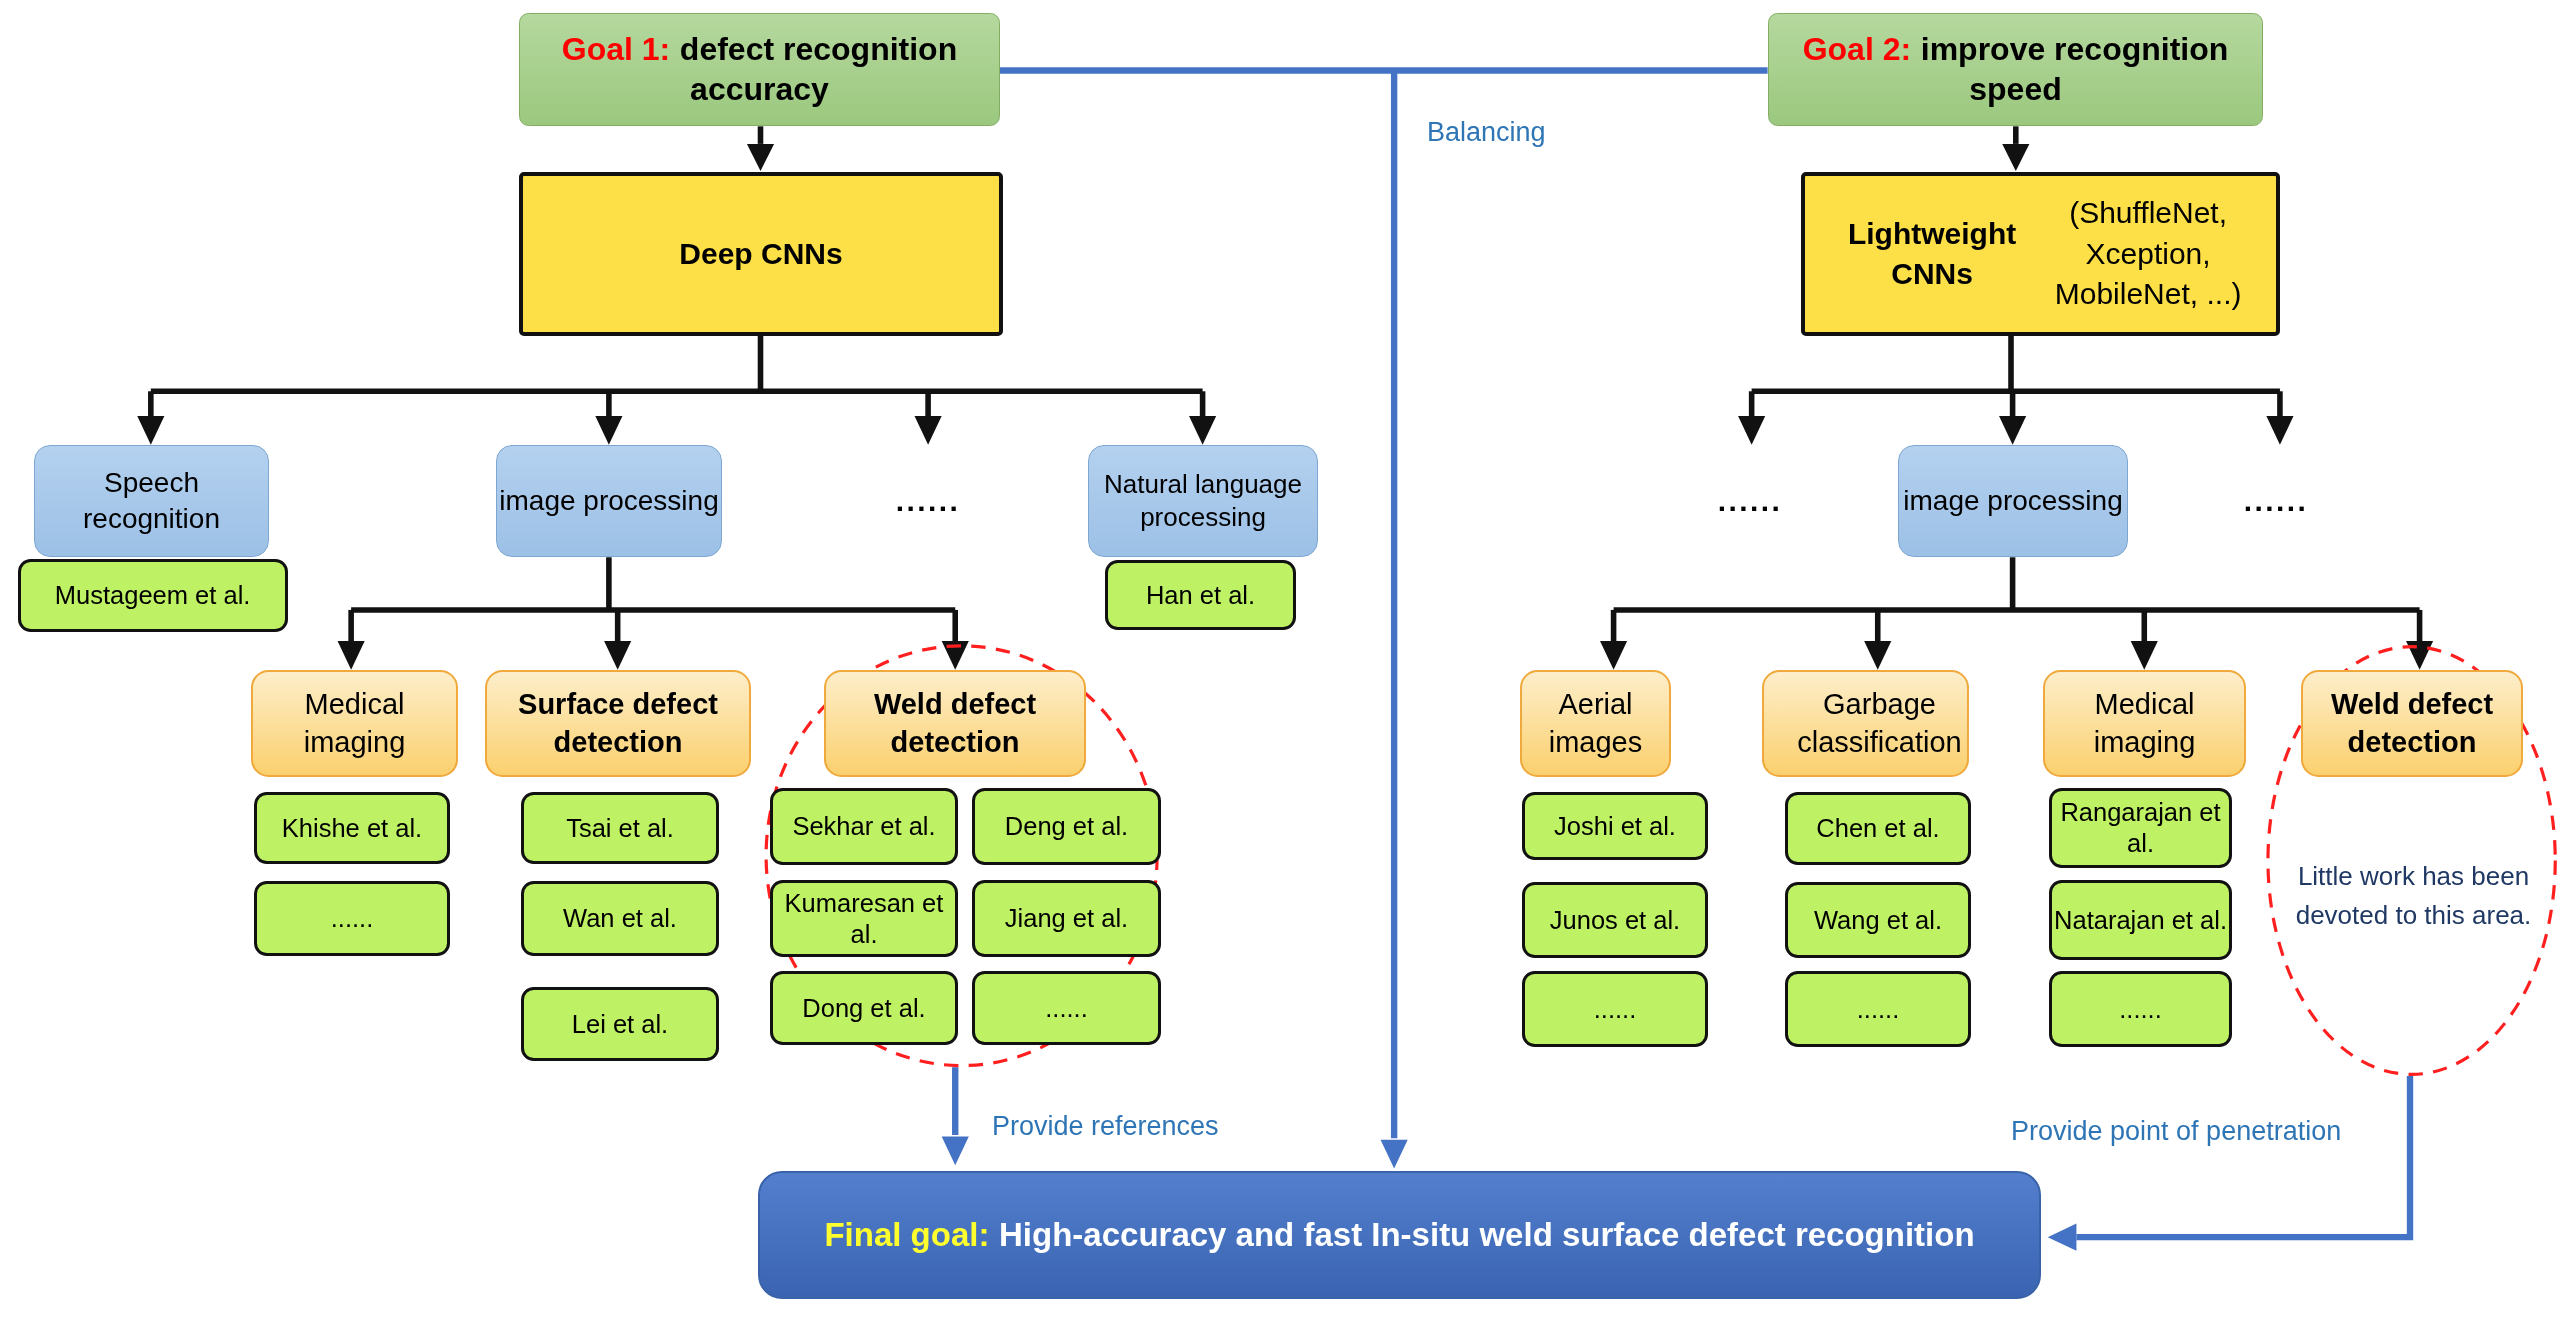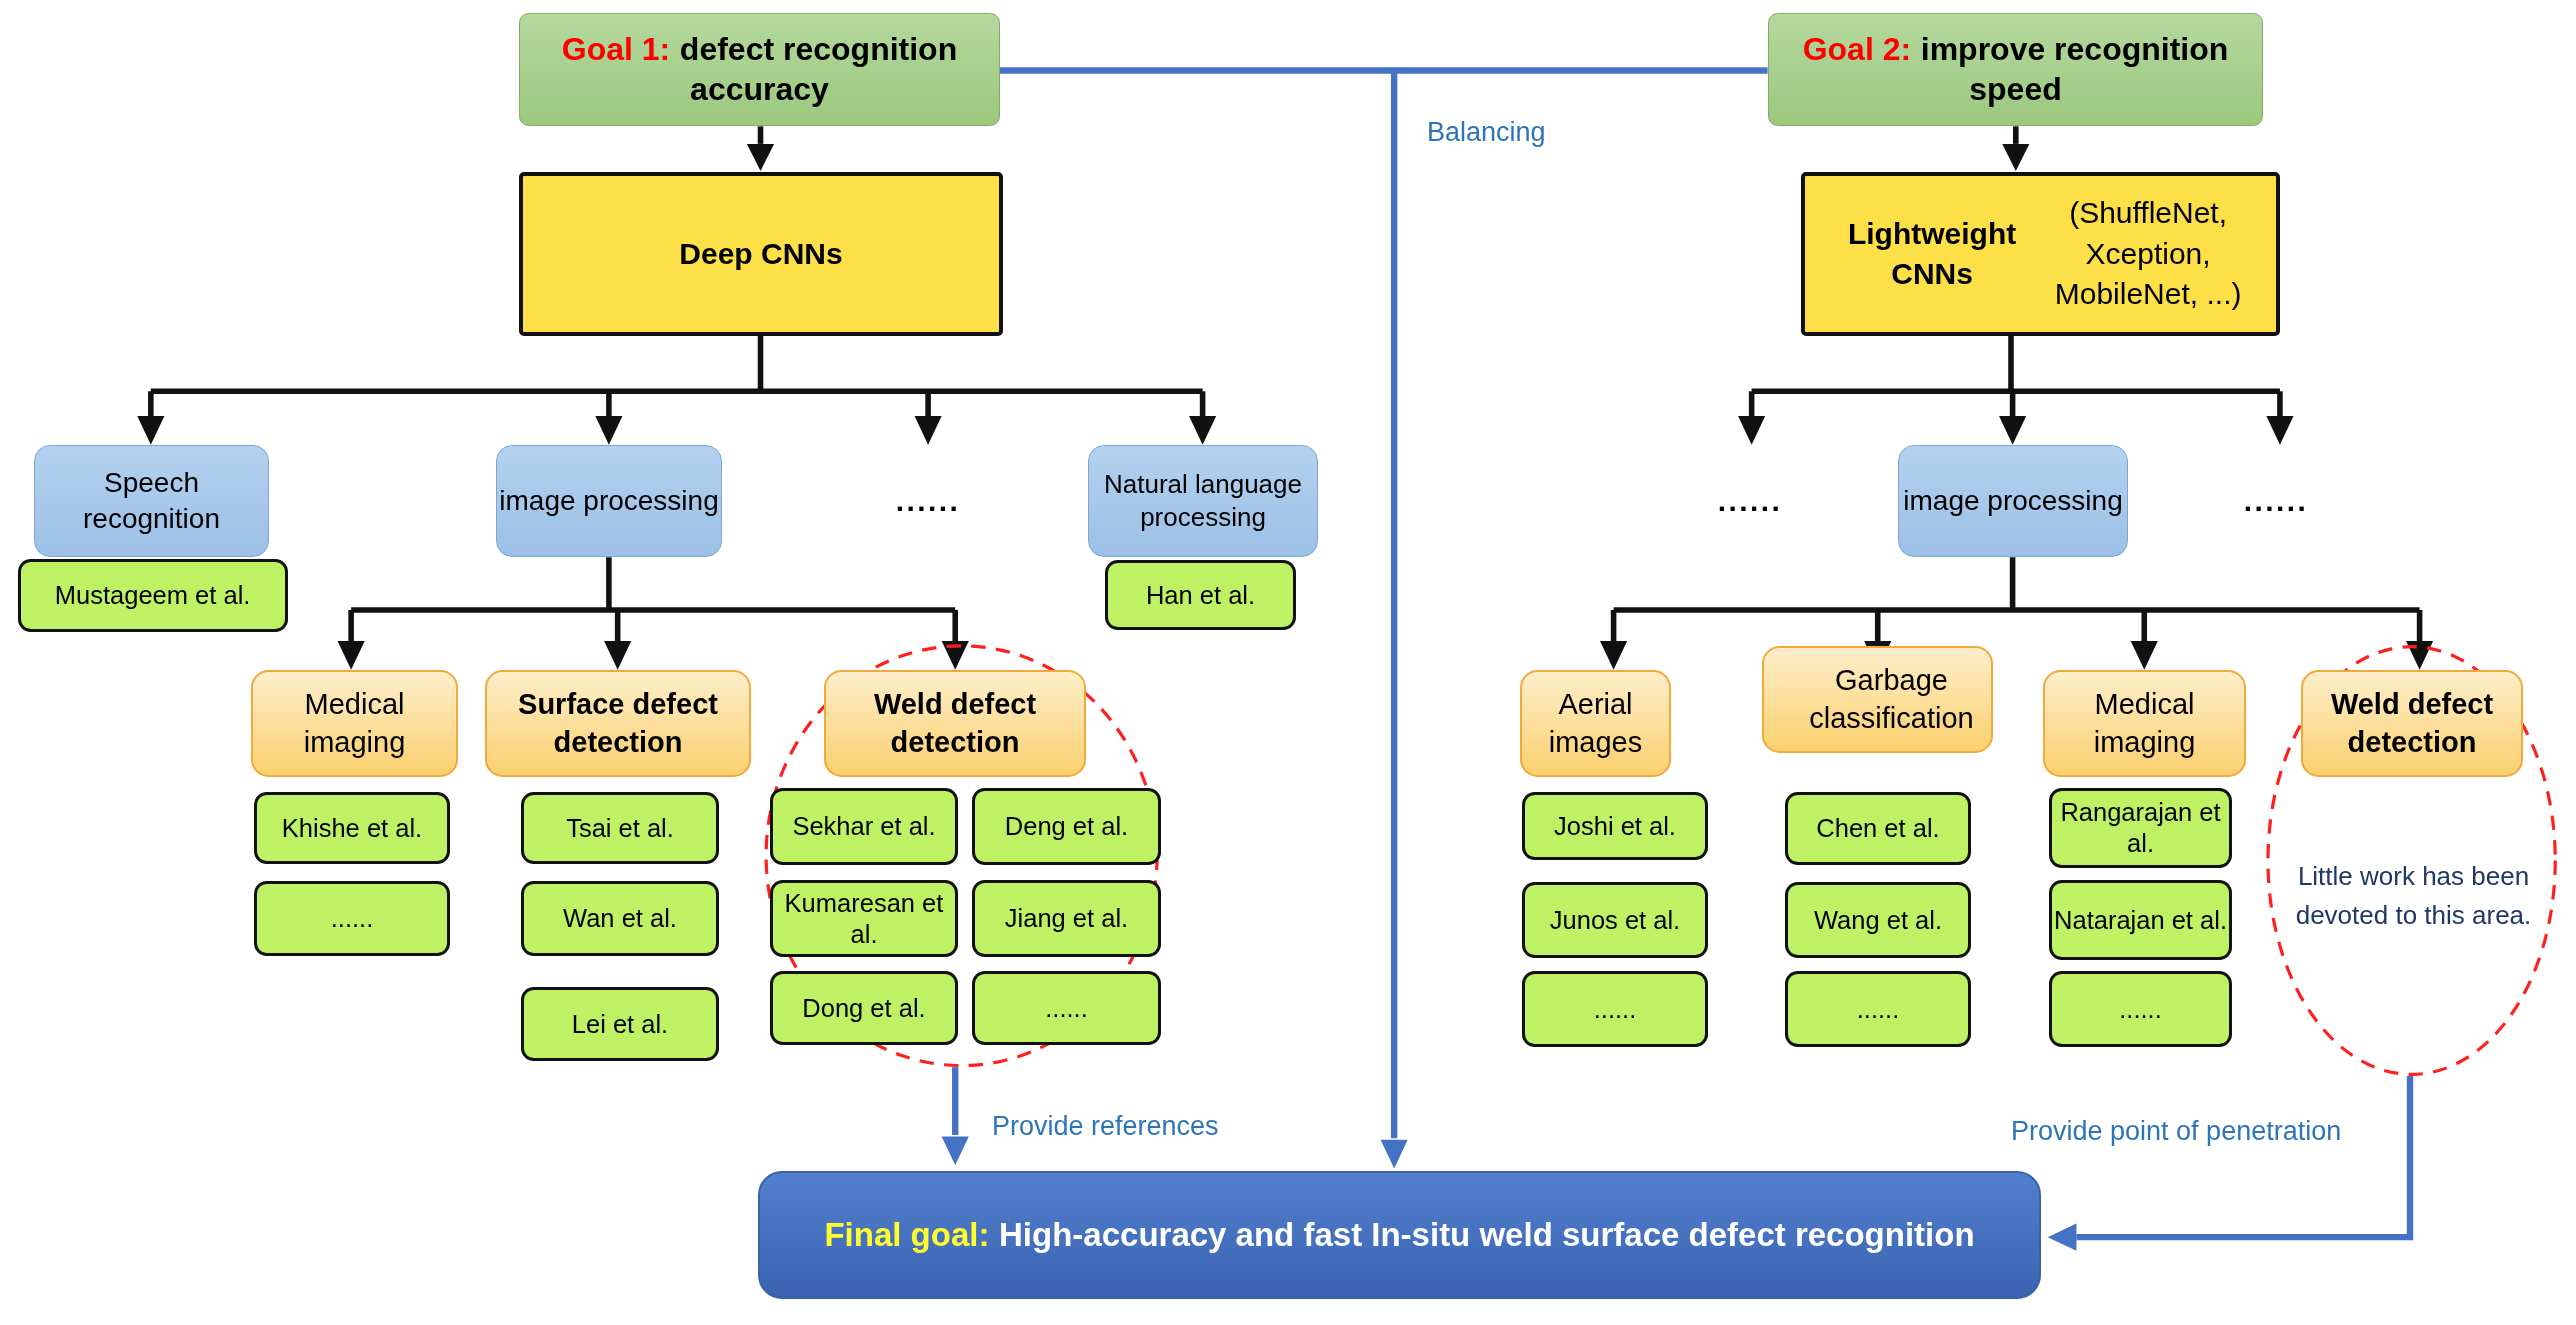--- a/index.html
+++ b/index.html
@@ -125,21 +125,21 @@
 <div class="abs box ref" style="left:770px;top:971px;width:188px;height:74px;">Dong et al.</div>
 <div class="abs box ref" style="left:972px;top:788px;width:189px;height:77px;">Deng et al.</div>
 <div class="abs box ref" style="left:972px;top:880px;width:189px;height:77px;">Jiang et al.</div>
 <div class="abs box ref" style="left:972px;top:971px;width:189px;height:74px;">......</div>
 
 <div class="abs box dots" style="left:1686px;top:477px;width:128px;height:48px;">......</div>
 <div class="abs box cat-blue" style="left:1898px;top:445px;width:230px;height:112px;">image processing</div>
 <div class="abs box dots" style="left:2212px;top:477px;width:128px;height:48px;">......</div>
 
 <div class="abs box cat-orange" style="left:1520px;top:670px;width:151px;height:107px;">Aerial images</div>
-<div class="abs box cat-orange" style="left:1762px;top:646px;width:231px;height:107px;padding-left:28px;">Garbage classification</div>
+<div class="abs box cat-orange" style="left:1762px;top:670px;width:207px;height:107px;padding-left:28px;">Garbage classification</div>
 <div class="abs box cat-orange" style="left:2043px;top:670px;width:203px;height:107px;">Medical imaging</div>
 <div class="abs box cat-orange b" style="left:2301px;top:670px;width:222px;height:107px;">Weld defect detection</div>
 
 <div class="abs box ref" style="left:1522px;top:792px;width:186px;height:68px;">Joshi et al.</div>
 <div class="abs box ref" style="left:1522px;top:882px;width:186px;height:76px;">Junos et al.</div>
 <div class="abs box ref" style="left:1522px;top:971px;width:186px;height:76px;">......</div>
 <div class="abs box ref" style="left:1785px;top:792px;width:186px;height:73px;">Chen et al.</div>
 <div class="abs box ref" style="left:1785px;top:882px;width:186px;height:76px;">Wang et al.</div>
 <div class="abs box ref" style="left:1785px;top:971px;width:186px;height:76px;">......</div>
 <div class="abs box ref" style="left:2049px;top:788px;width:183px;height:80px;">Rangarajan et al.</div>

